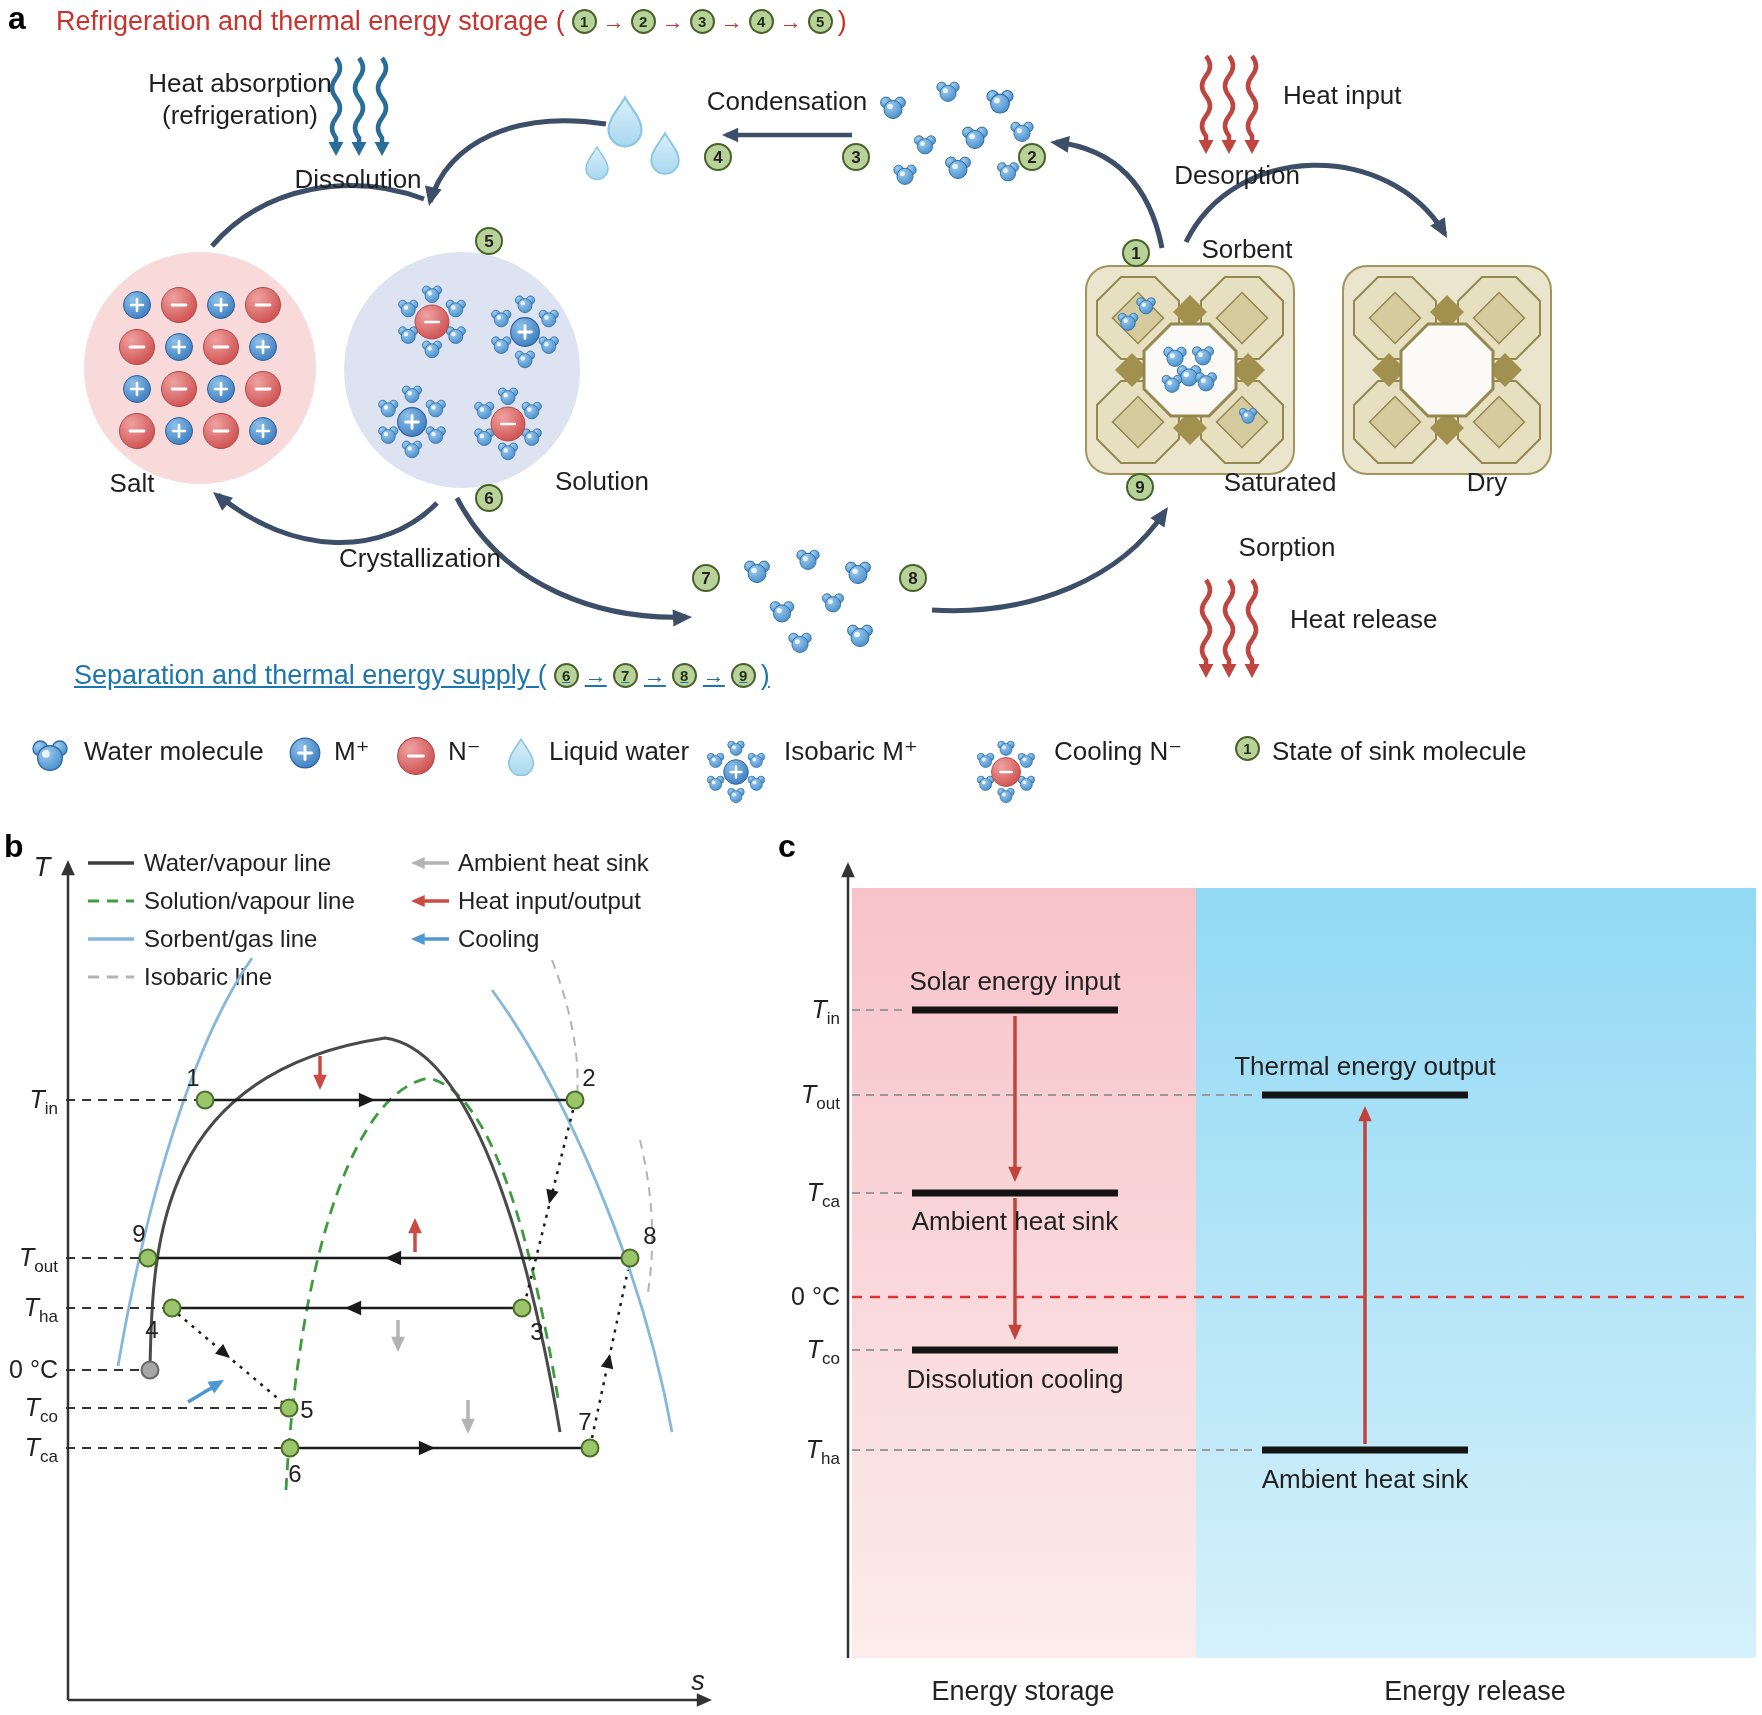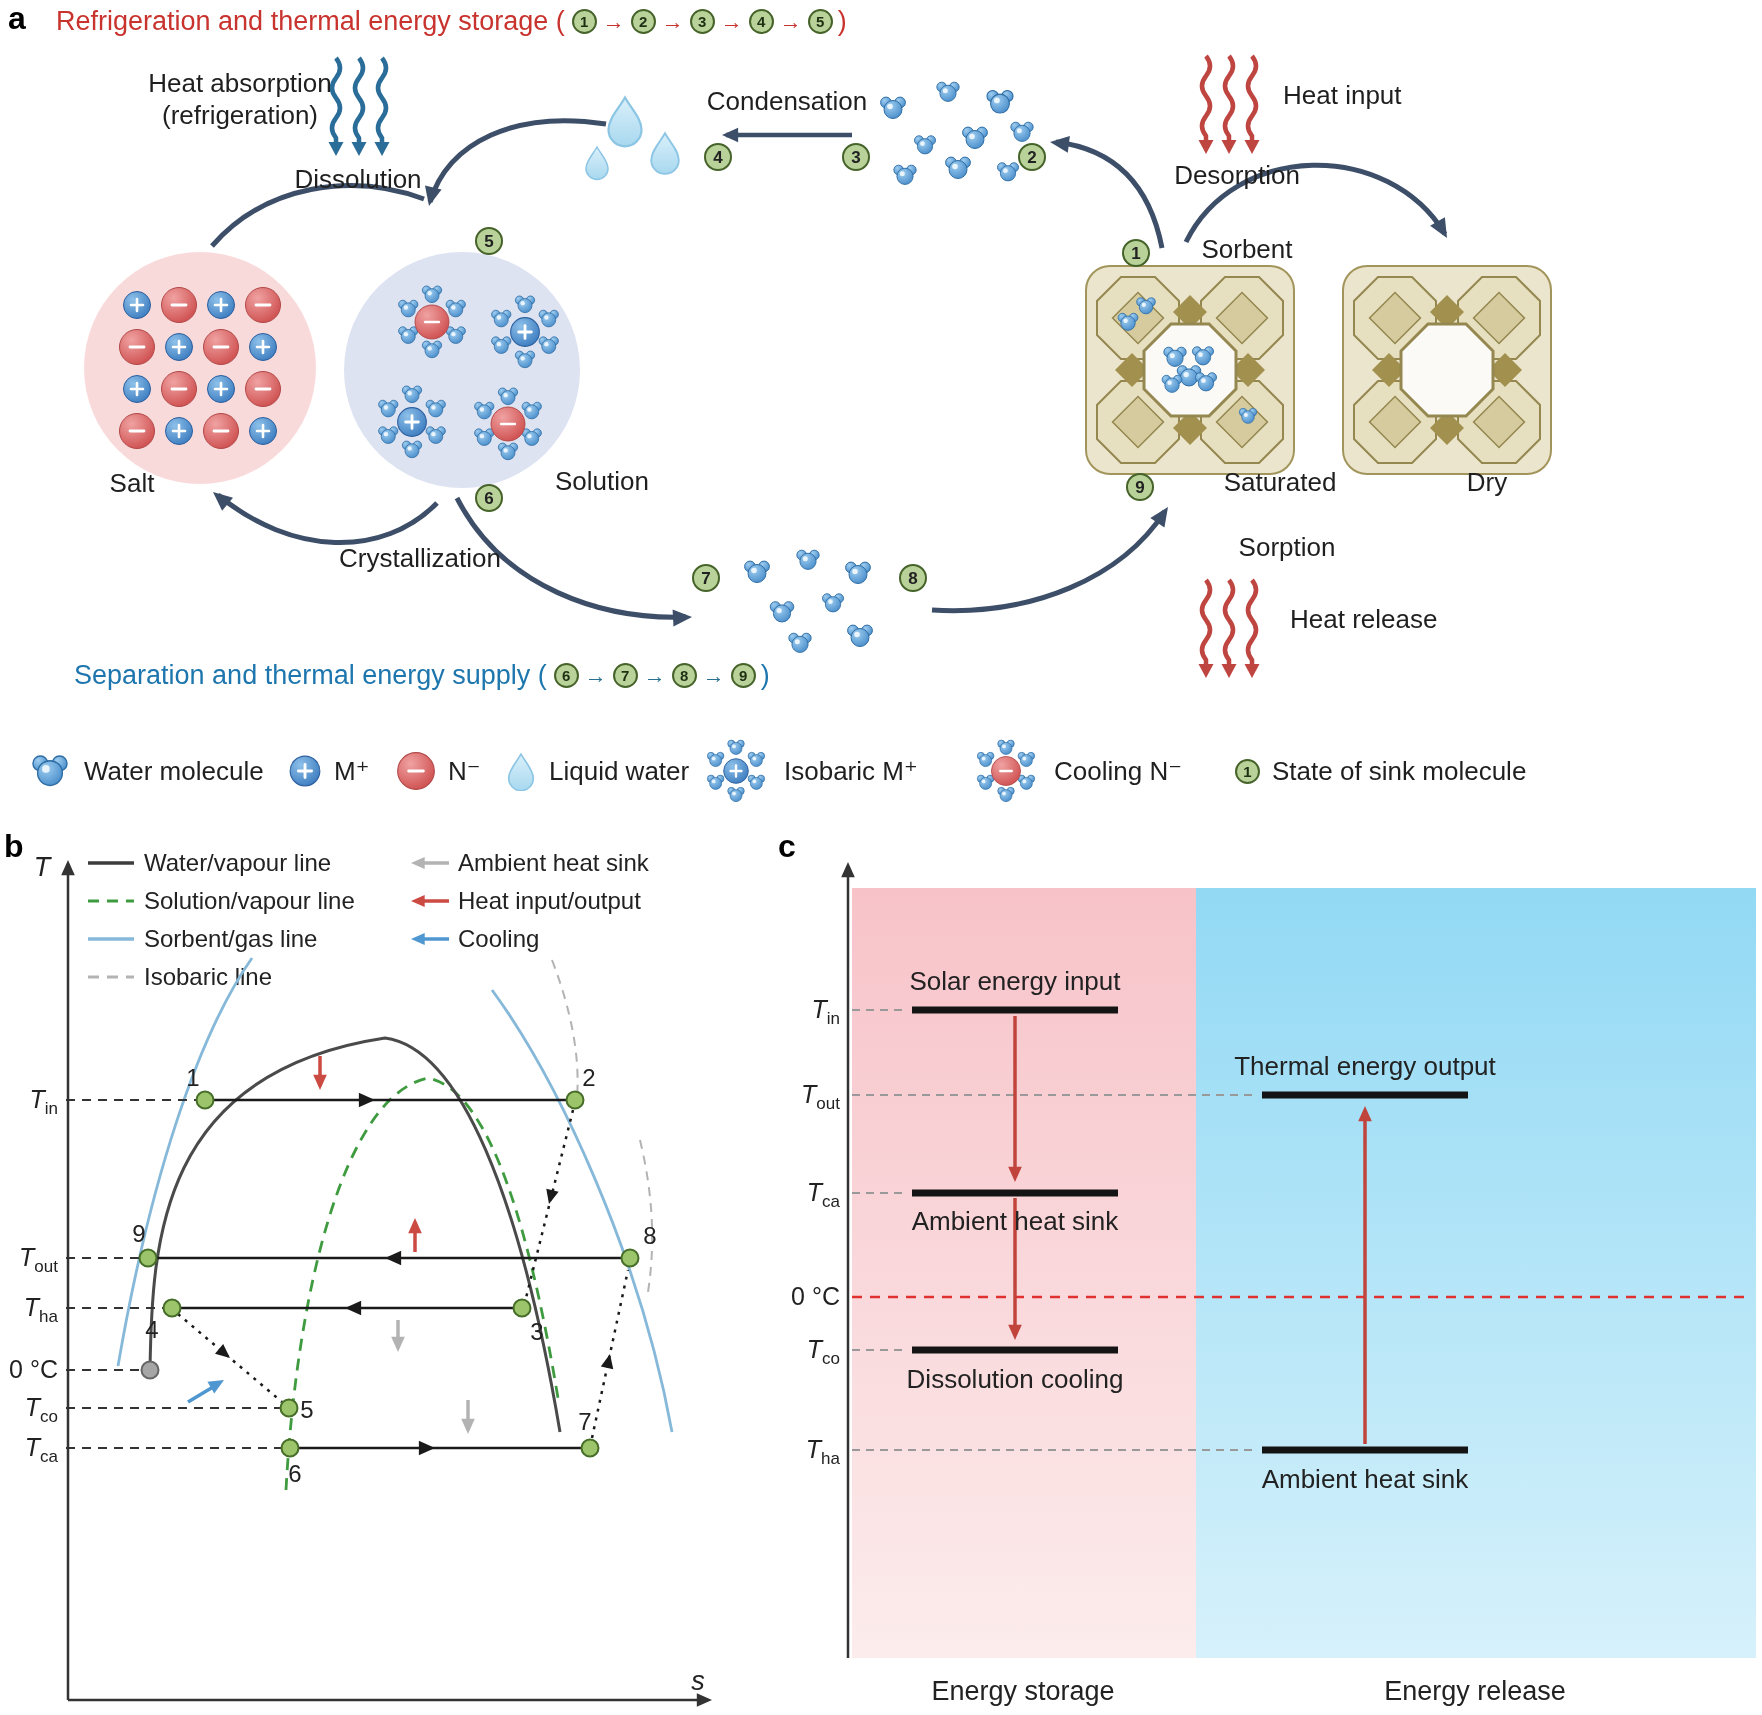--- a/index.html
+++ b/index.html
@@ -3,30 +3,30 @@
 <meta charset="utf-8">
 <style>
   * { margin:0; padding:0; box-sizing:border-box; }
   html,body { background:#fff; }
   body { font-family:"Liberation Sans","DejaVu Sans",sans-serif; }
   .fig { position:relative; width:1762px; height:1715px; background:#fff; overflow:hidden; }
   .abs { position:absolute; }
   .plabel { position:absolute; font-size:32px; font-weight:700; color:#000; line-height:1; }
   .trow { position:absolute; display:flex; align-items:center; gap:7px; font-size:27px; white-space:nowrap; }
   .trow.storage { color:#c8332e; }
-  .trow.supply  { color:#1d76ad; }
+  .trow.supply  { color:#1d76ad;text-decoration:underline; }
   .trow .paren { margin-left:-2px; }
   .sbadge { width:25px; height:25px; border-radius:50%; background:#b9d29a; border:2px solid #46632a;
             display:inline-flex; align-items:center; justify-content:center;
             font-size:15px; font-weight:700; color:#1e3012; flex:none; line-height:1; }
   .tarr { font-size:22px; font-weight:700; margin:0 -1px; line-height:1; }
   .trow.storage .tarr { color:#c8332e; }
   .trow.supply  .tarr { color:#27708f; }
   .legend-row { position:absolute; top:736px; left:0; width:1762px; height:70px; }
-  .litem { position:absolute; top:0; height:70px; display:flex; align-items:center; gap:12px;
+  .litem { position:absolute; top:0; height:70px; display:flex; align-items:flex-start; gap:12px;
            font-size:26px; color:#1f1f1f; white-space:nowrap; }
   .it { font-style:italic; }
   svg text { font-family:"Liberation Sans","DejaVu Sans",sans-serif; }
 </style>
 </head>
 <body>
 
 <div class="fig">
 
   <svg class="abs" style="left:0;top:0" width="1762" height="740" viewBox="0 0 1762 740">

